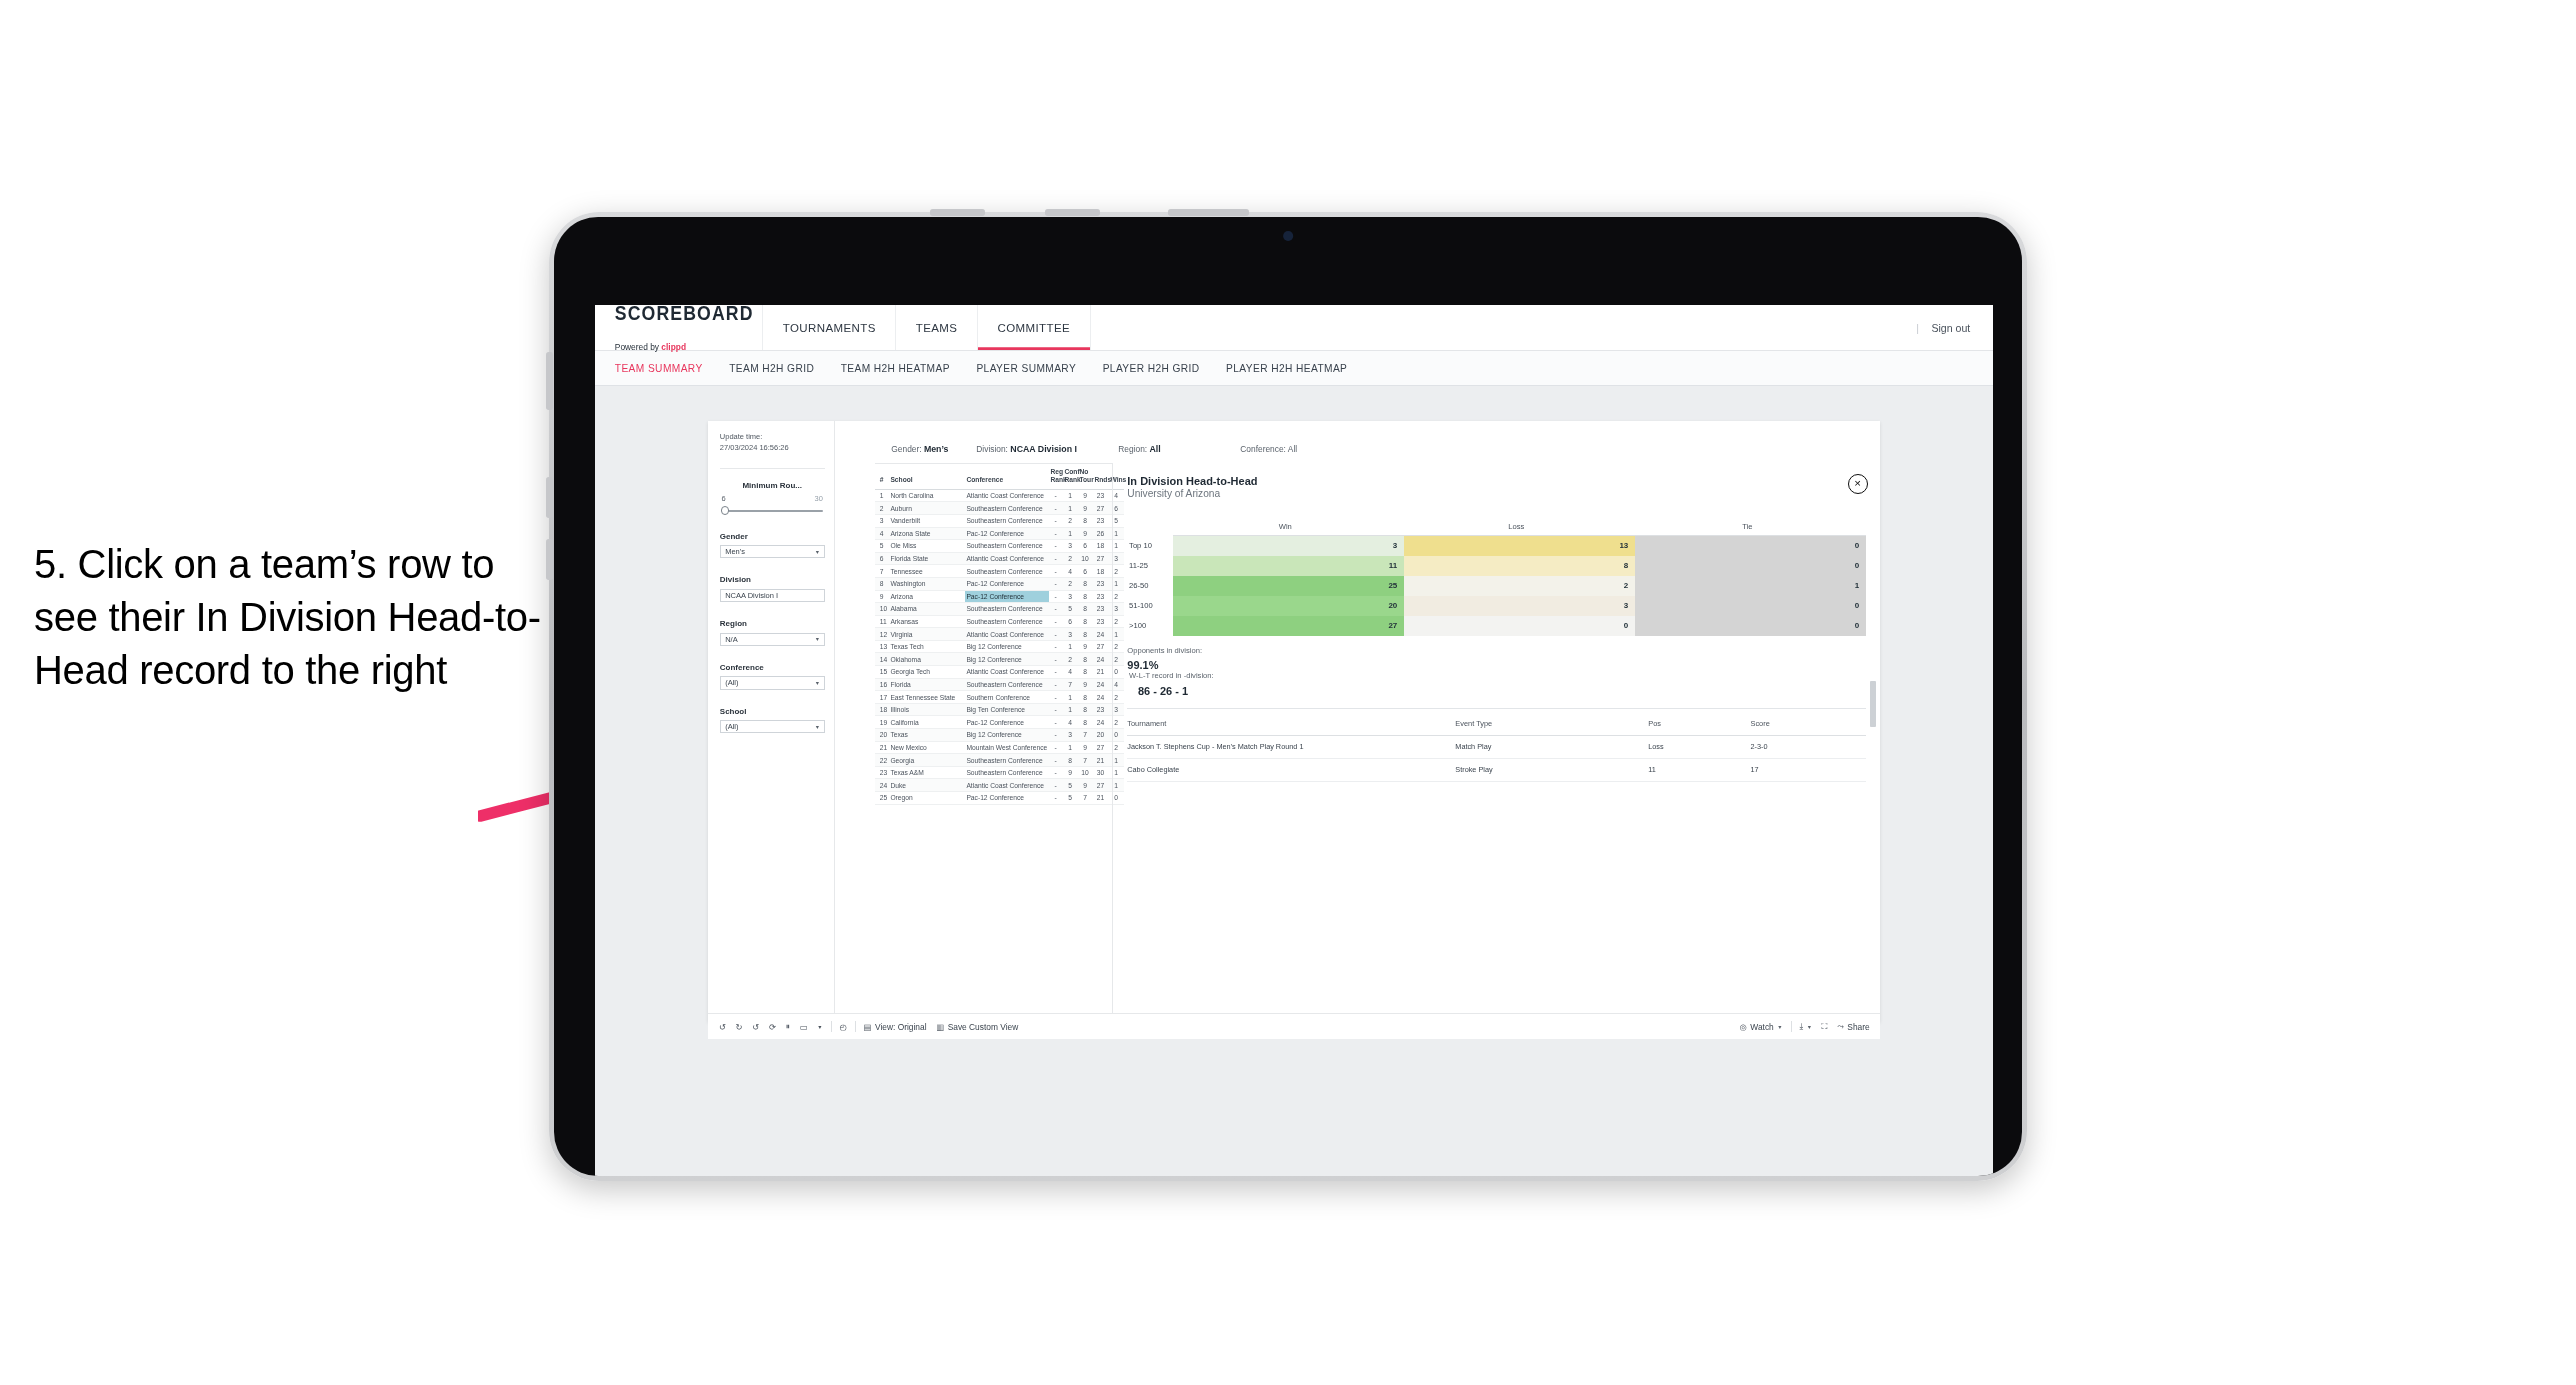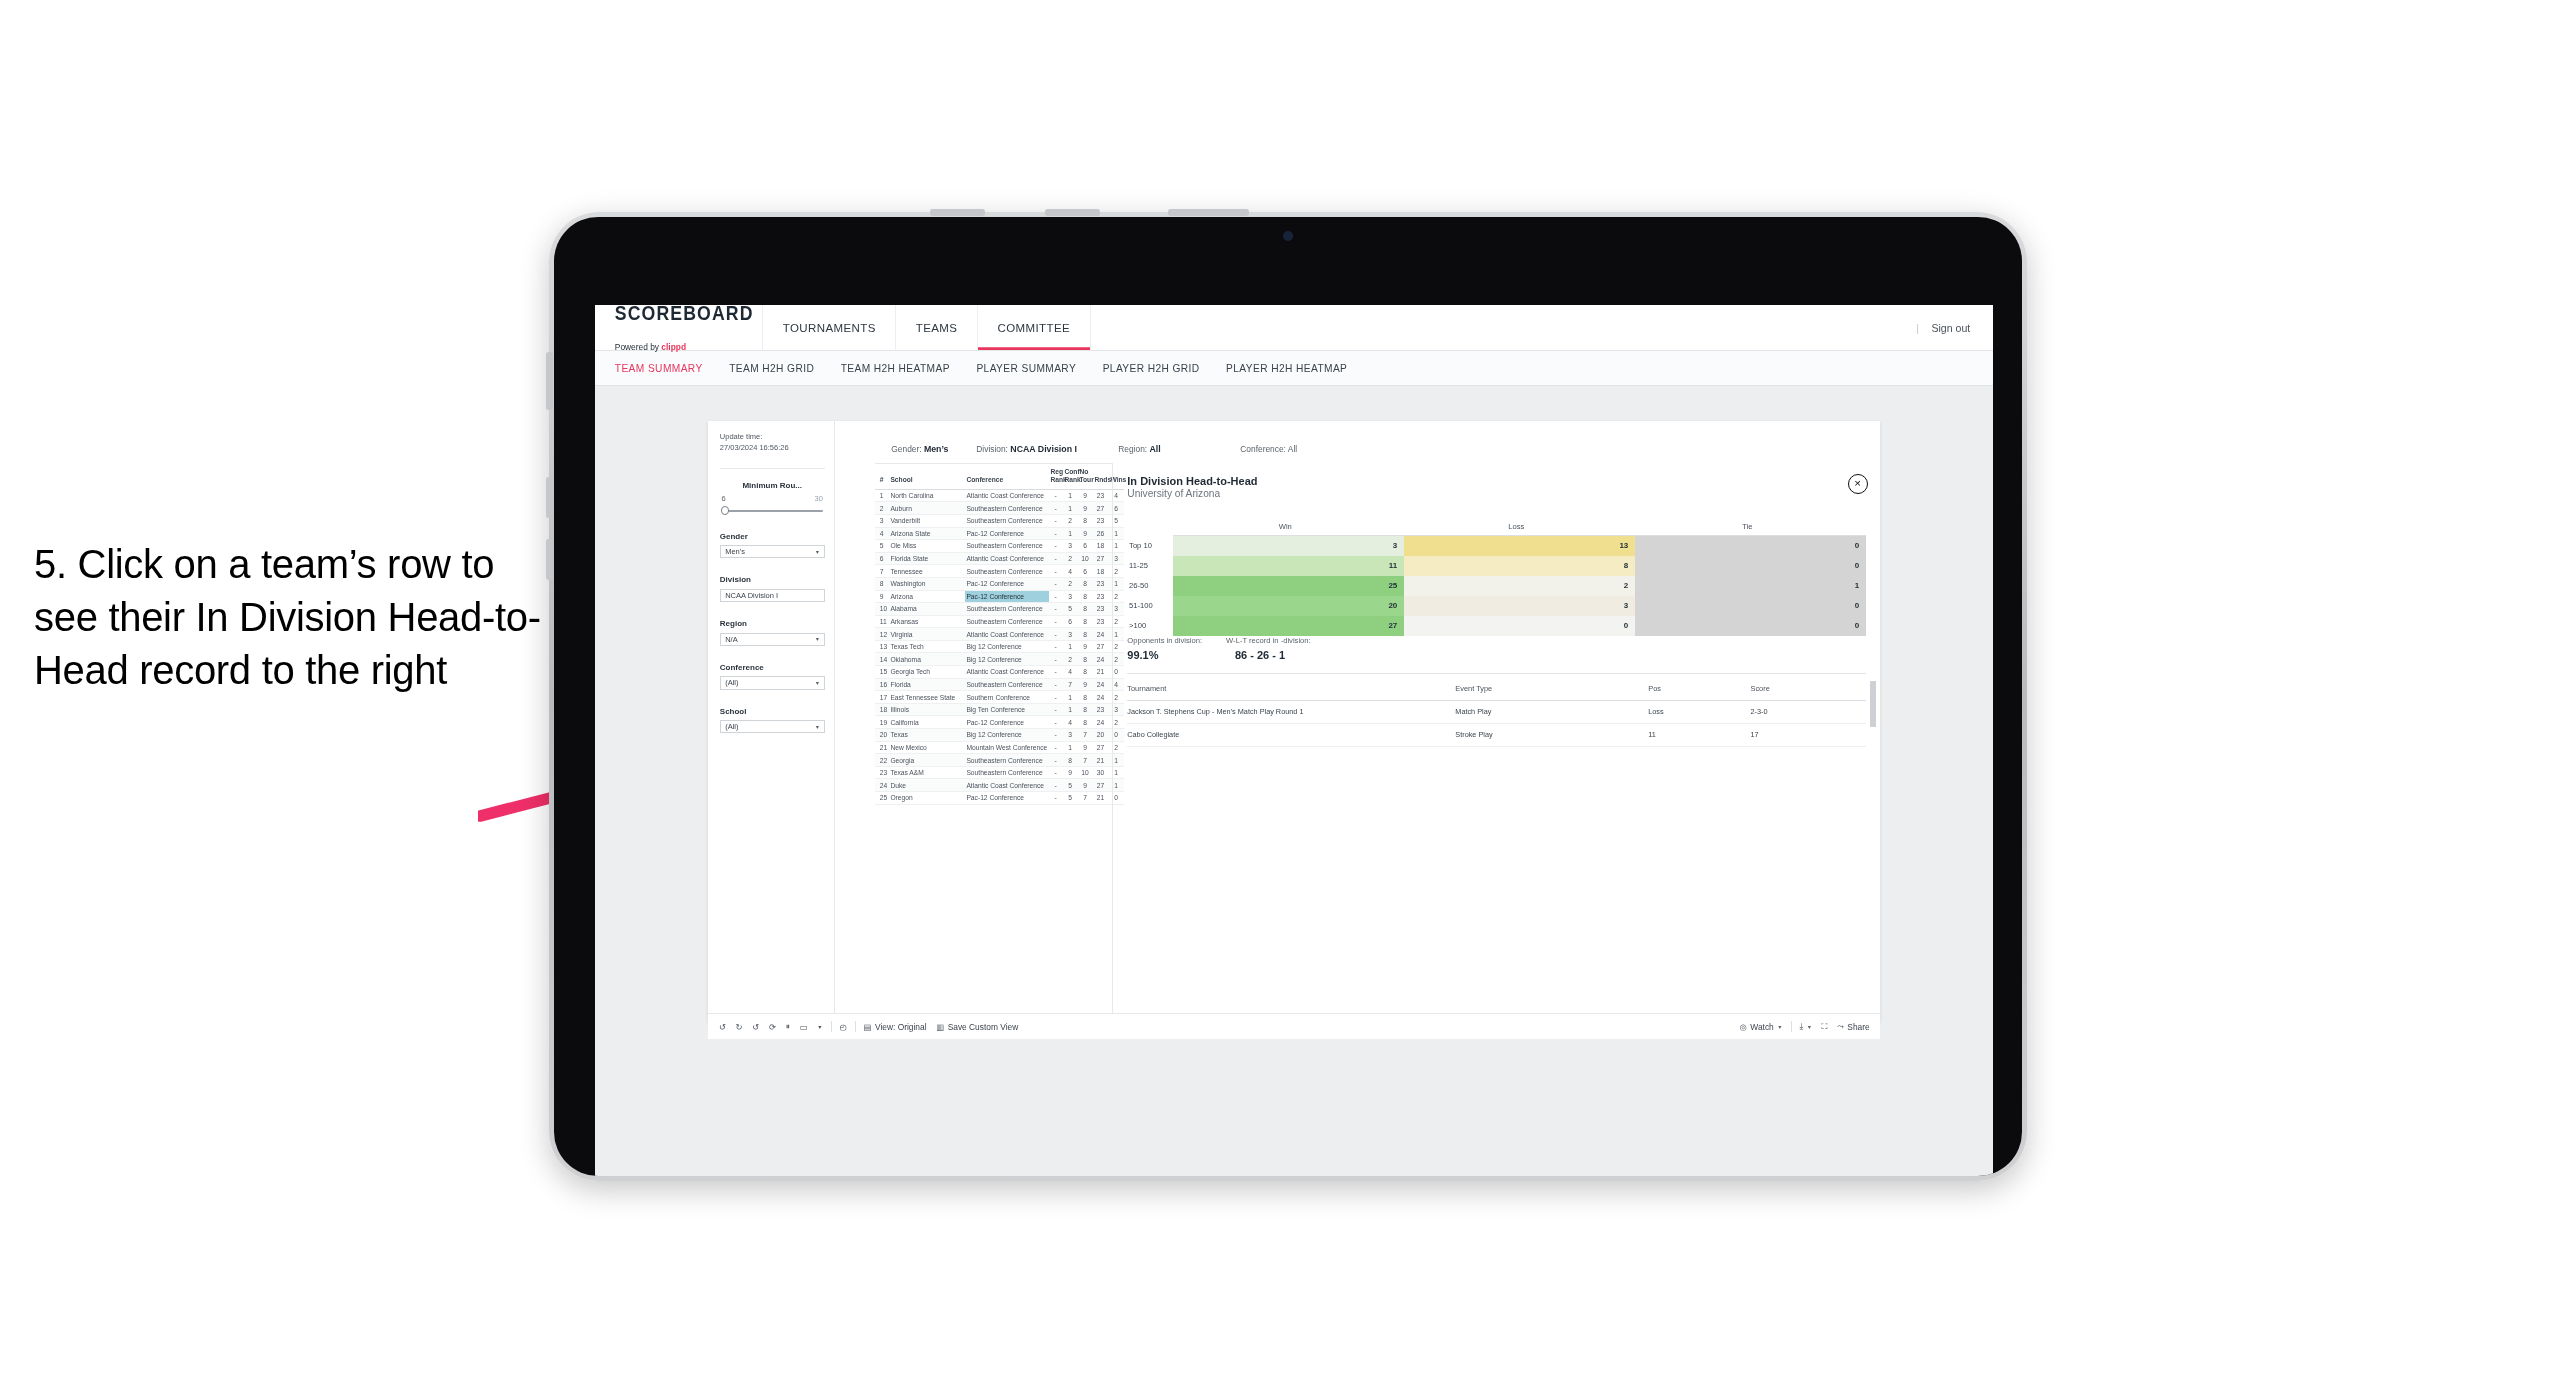--- a/index.html
+++ b/index.html
@@ -194,21 +194,21 @@
   table.matrix th.lbl { width: 46px; border-bottom: none; }
   table.matrix td {
     font-size: 8px; color: #23323a; padding: 5.5px 7px 5.5px 0;
     text-align: right; font-weight: 600;
   }
   table.matrix td.lbl {
     font-size: 7.6px; color: #3b444e; text-align: left;
     font-weight: 400; padding-left: 1.8px; background: #fff !important;
   }
 
-  .kpis { display: flex; margin-top: 0; }
+  .kpis { display: flex; margin-top: 10px; flex-direction: column; }
   .kpi1 { width: 97px; } .kpi2 { flex: 1; }
   .kpi-label { font-size: 7.6px; color: #5b636c; }
   .kpi-val { font-size: 11px; font-weight: 700; color: #1f2933; margin-top: 4.4px; }
   .kpi2 .kpi-val { padding-left: 10.6px; }
   .kpi2 .kpi-label { padding-left: 1.8px; }
   .h2h-sep { height: 0.9px; background: #e2e5e8; margin: 11.5px 0 0 0; }
 
   table.tourn { width: 100%; border-collapse: collapse; table-layout: fixed; margin-top: 3px; }
   table.tourn th {
     font-size: 7.4px; font-weight: 400; color: #4a525c;

